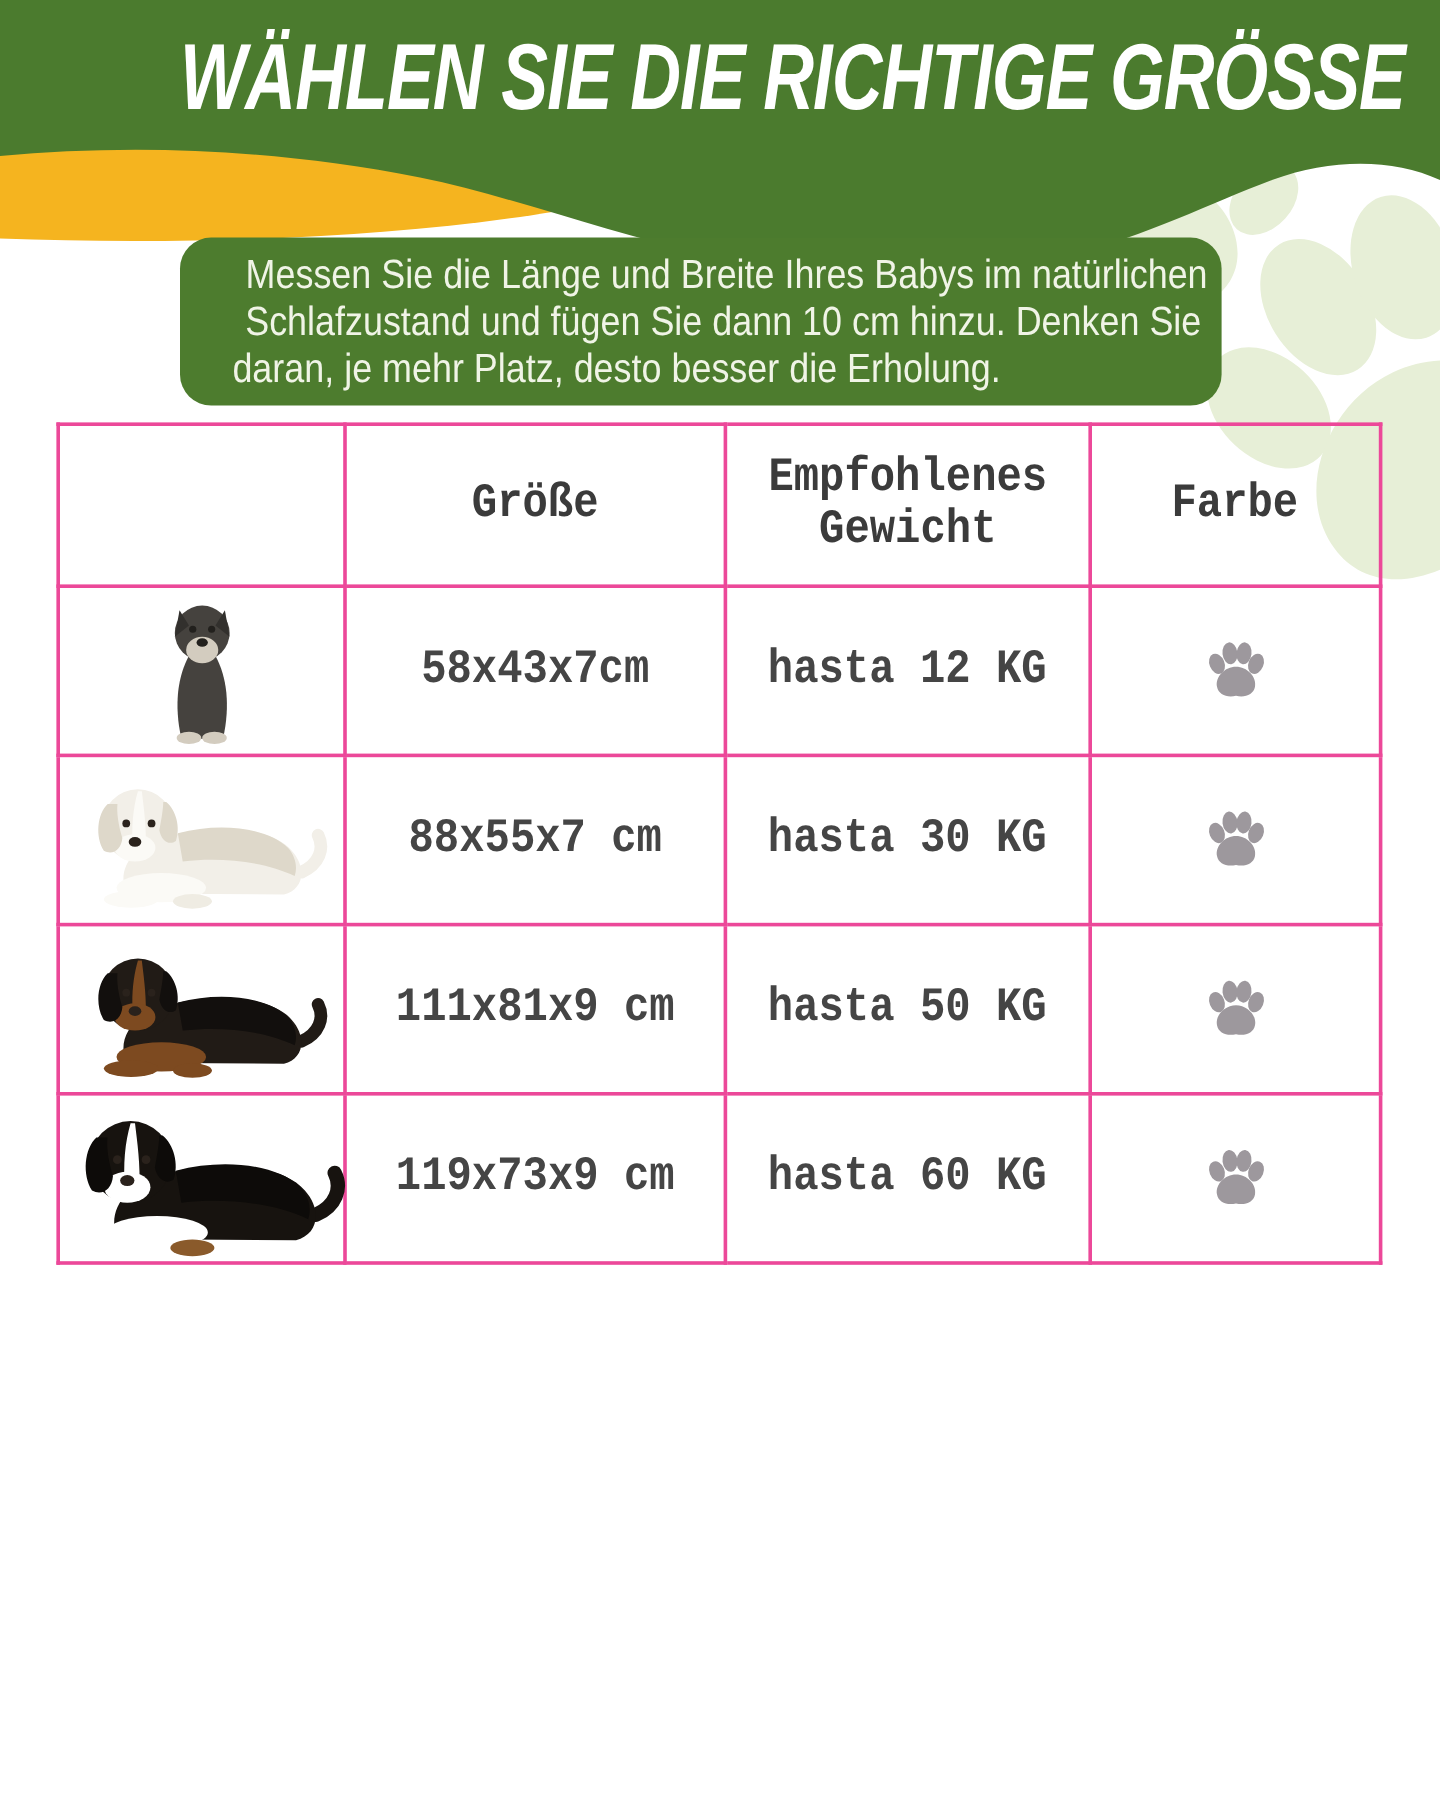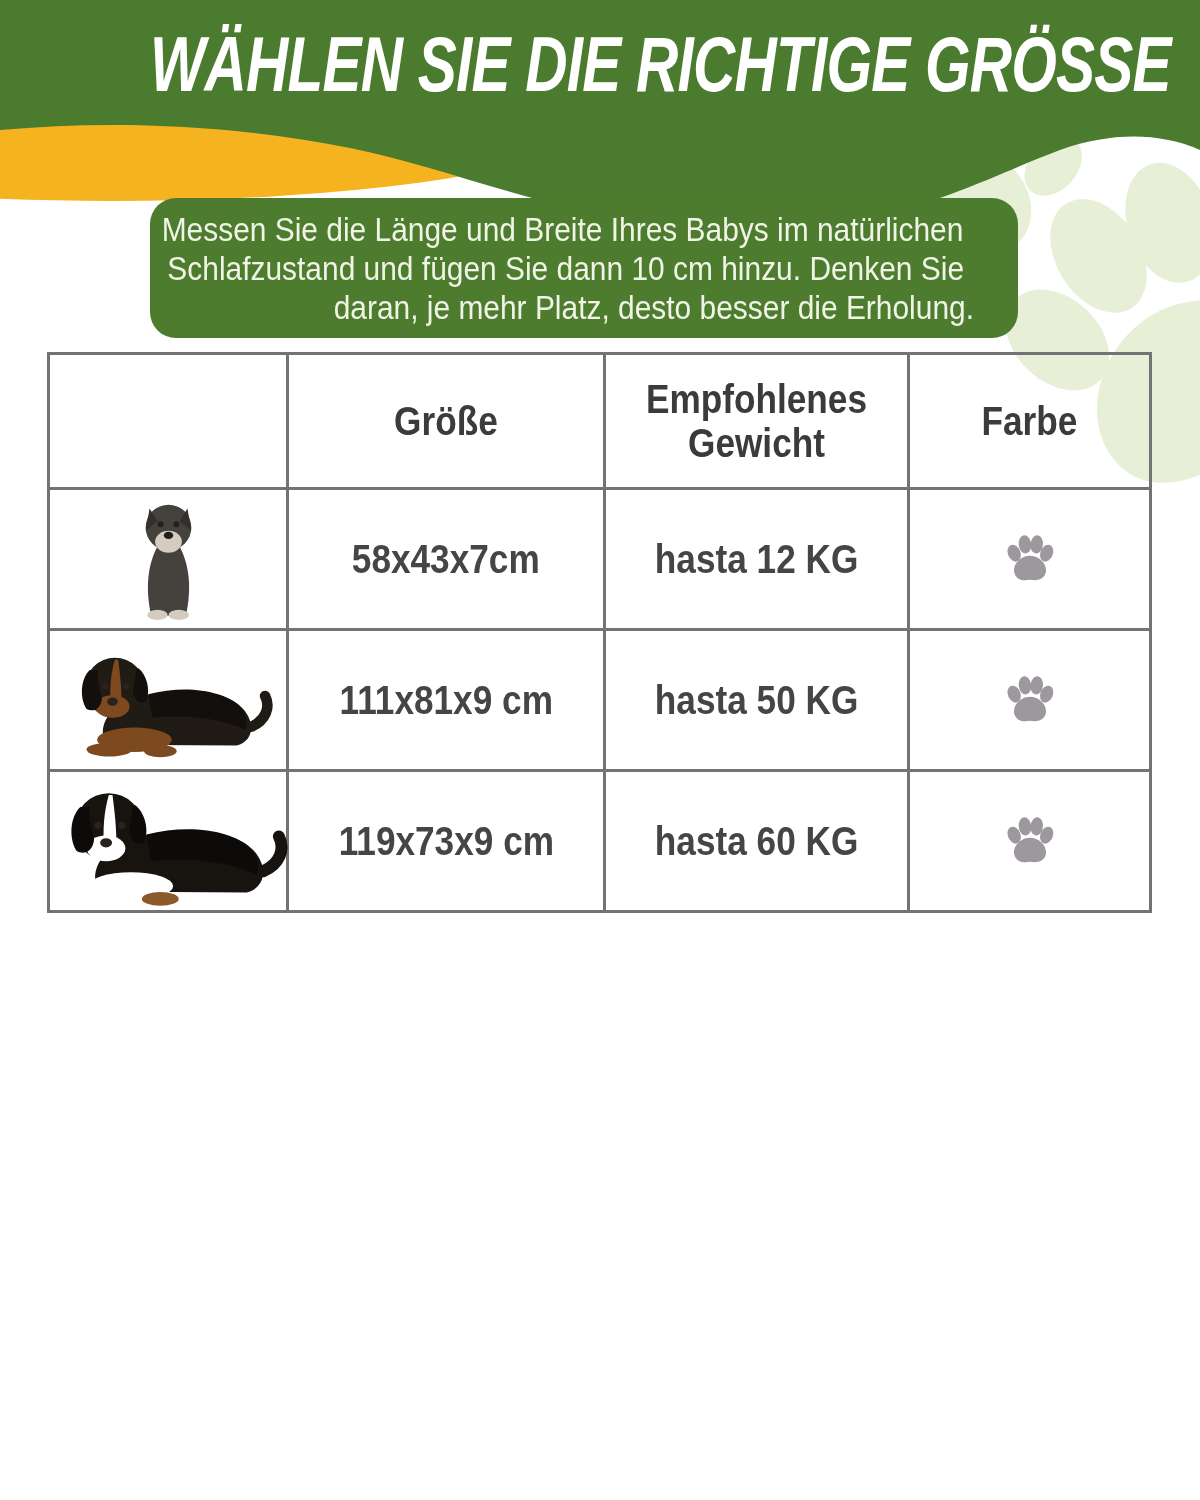--- a/index.html
+++ b/index.html
@@ -22,39 +22,40 @@
     text-align:center; color:#ffffff;
     font-size:78px; line-height:92px; font-weight:bold; font-style:italic;
     letter-spacing:-1px; white-space:nowrap;
     transform:scaleX(0.75); transform-origin:50% 50%;
   }
 
   
   .info-box {
     position:absolute; left:150px; top:198px; width:868px; height:140px; z-index:2;
     background:#4d7c2e; border-radius:26px;
-    display:flex; flex-direction:column; justify-content:center; align-items:flex-end;
+    display:flex; flex-direction:column; justify-content:center; align-items:flex-start;
   }
   .info-line {
     color:#f0f4e6; font-size:34px; line-height:39px; white-space:nowrap;
     transform:scaleX(0.88); transform-origin:50% 50%;
   }
 
   
   table.size-table {
     position:absolute; left:47px; top:352px; width:1102px; z-index:1;
     border-collapse:collapse; table-layout:fixed;
   }
   .size-table col.c-dog    { width:239px; }
   .size-table col.c-size   { width:317px; }
   .size-table col.c-weight { width:304px; }
   .size-table col.c-color  { width:242px; }
   .size-table th, .size-table td {
-    border:3px solid #737373; text-align:center; vertical-align:middle; padding:0;
+    border:3px solid #ec4899; text-align:center; vertical-align:middle; padding:0;
     background:transparent;
+    font-family:Liberation Mono, monospace;
   }
   .size-table thead tr { height:135px; }
   .size-table tbody tr { height:141px;margin-left:46px; }
 
   .hdr-text {
     display:inline-block; color:#3b3b3b; font-weight:bold;
     font-size:40px; line-height:44px;
     transform:scaleX(0.88); transform-origin:50% 50%;
   }
   .cell-text {
@@ -169,20 +170,34 @@
         <td><span class="cell-text">58x43x7cm</span></td>
         <td><span class="cell-text">hasta 12 KG</span></td>
         <td class="paw-cell">
           <svg width="54" height="50" viewBox="0 0 64 60">
               <use href="#paw-g"></use>
             </svg>
         </td>
       </tr>
       <tr>
         <td class="dog-cell">
+          <svg width="211" height="122" viewBox="0 0 260 150" style="--c1:#f2efe8;--c2:#ded8ca;--c3:#fbfaf6;--c4:#efece3">
+              <use href="#dog-lying-g"></use>
+            </svg>
+        </td>
+        <td><span class="cell-text">88x55x7 cm</span></td>
+        <td><span class="cell-text">hasta 30 KG</span></td>
+        <td class="paw-cell">
+          <svg width="54" height="50" viewBox="0 0 64 60">
+              <use href="#paw-g"></use>
+            </svg>
+        </td>
+      </tr>
+      <tr>
+        <td class="dog-cell">
           <svg width="211" height="122" viewBox="0 0 260 150" style="--c1:#211b16;--c2:#120f0d;--c3:#7d4a20;--c4:#7d4a20">
               <use href="#dog-lying-g"></use>
             </svg>
         </td>
         <td><span class="cell-text">111x81x9 cm</span></td>
         <td><span class="cell-text">hasta 50 KG</span></td>
         <td class="paw-cell">
           <svg width="54" height="50" viewBox="0 0 64 60">
               <use href="#paw-g"></use>
             </svg>

